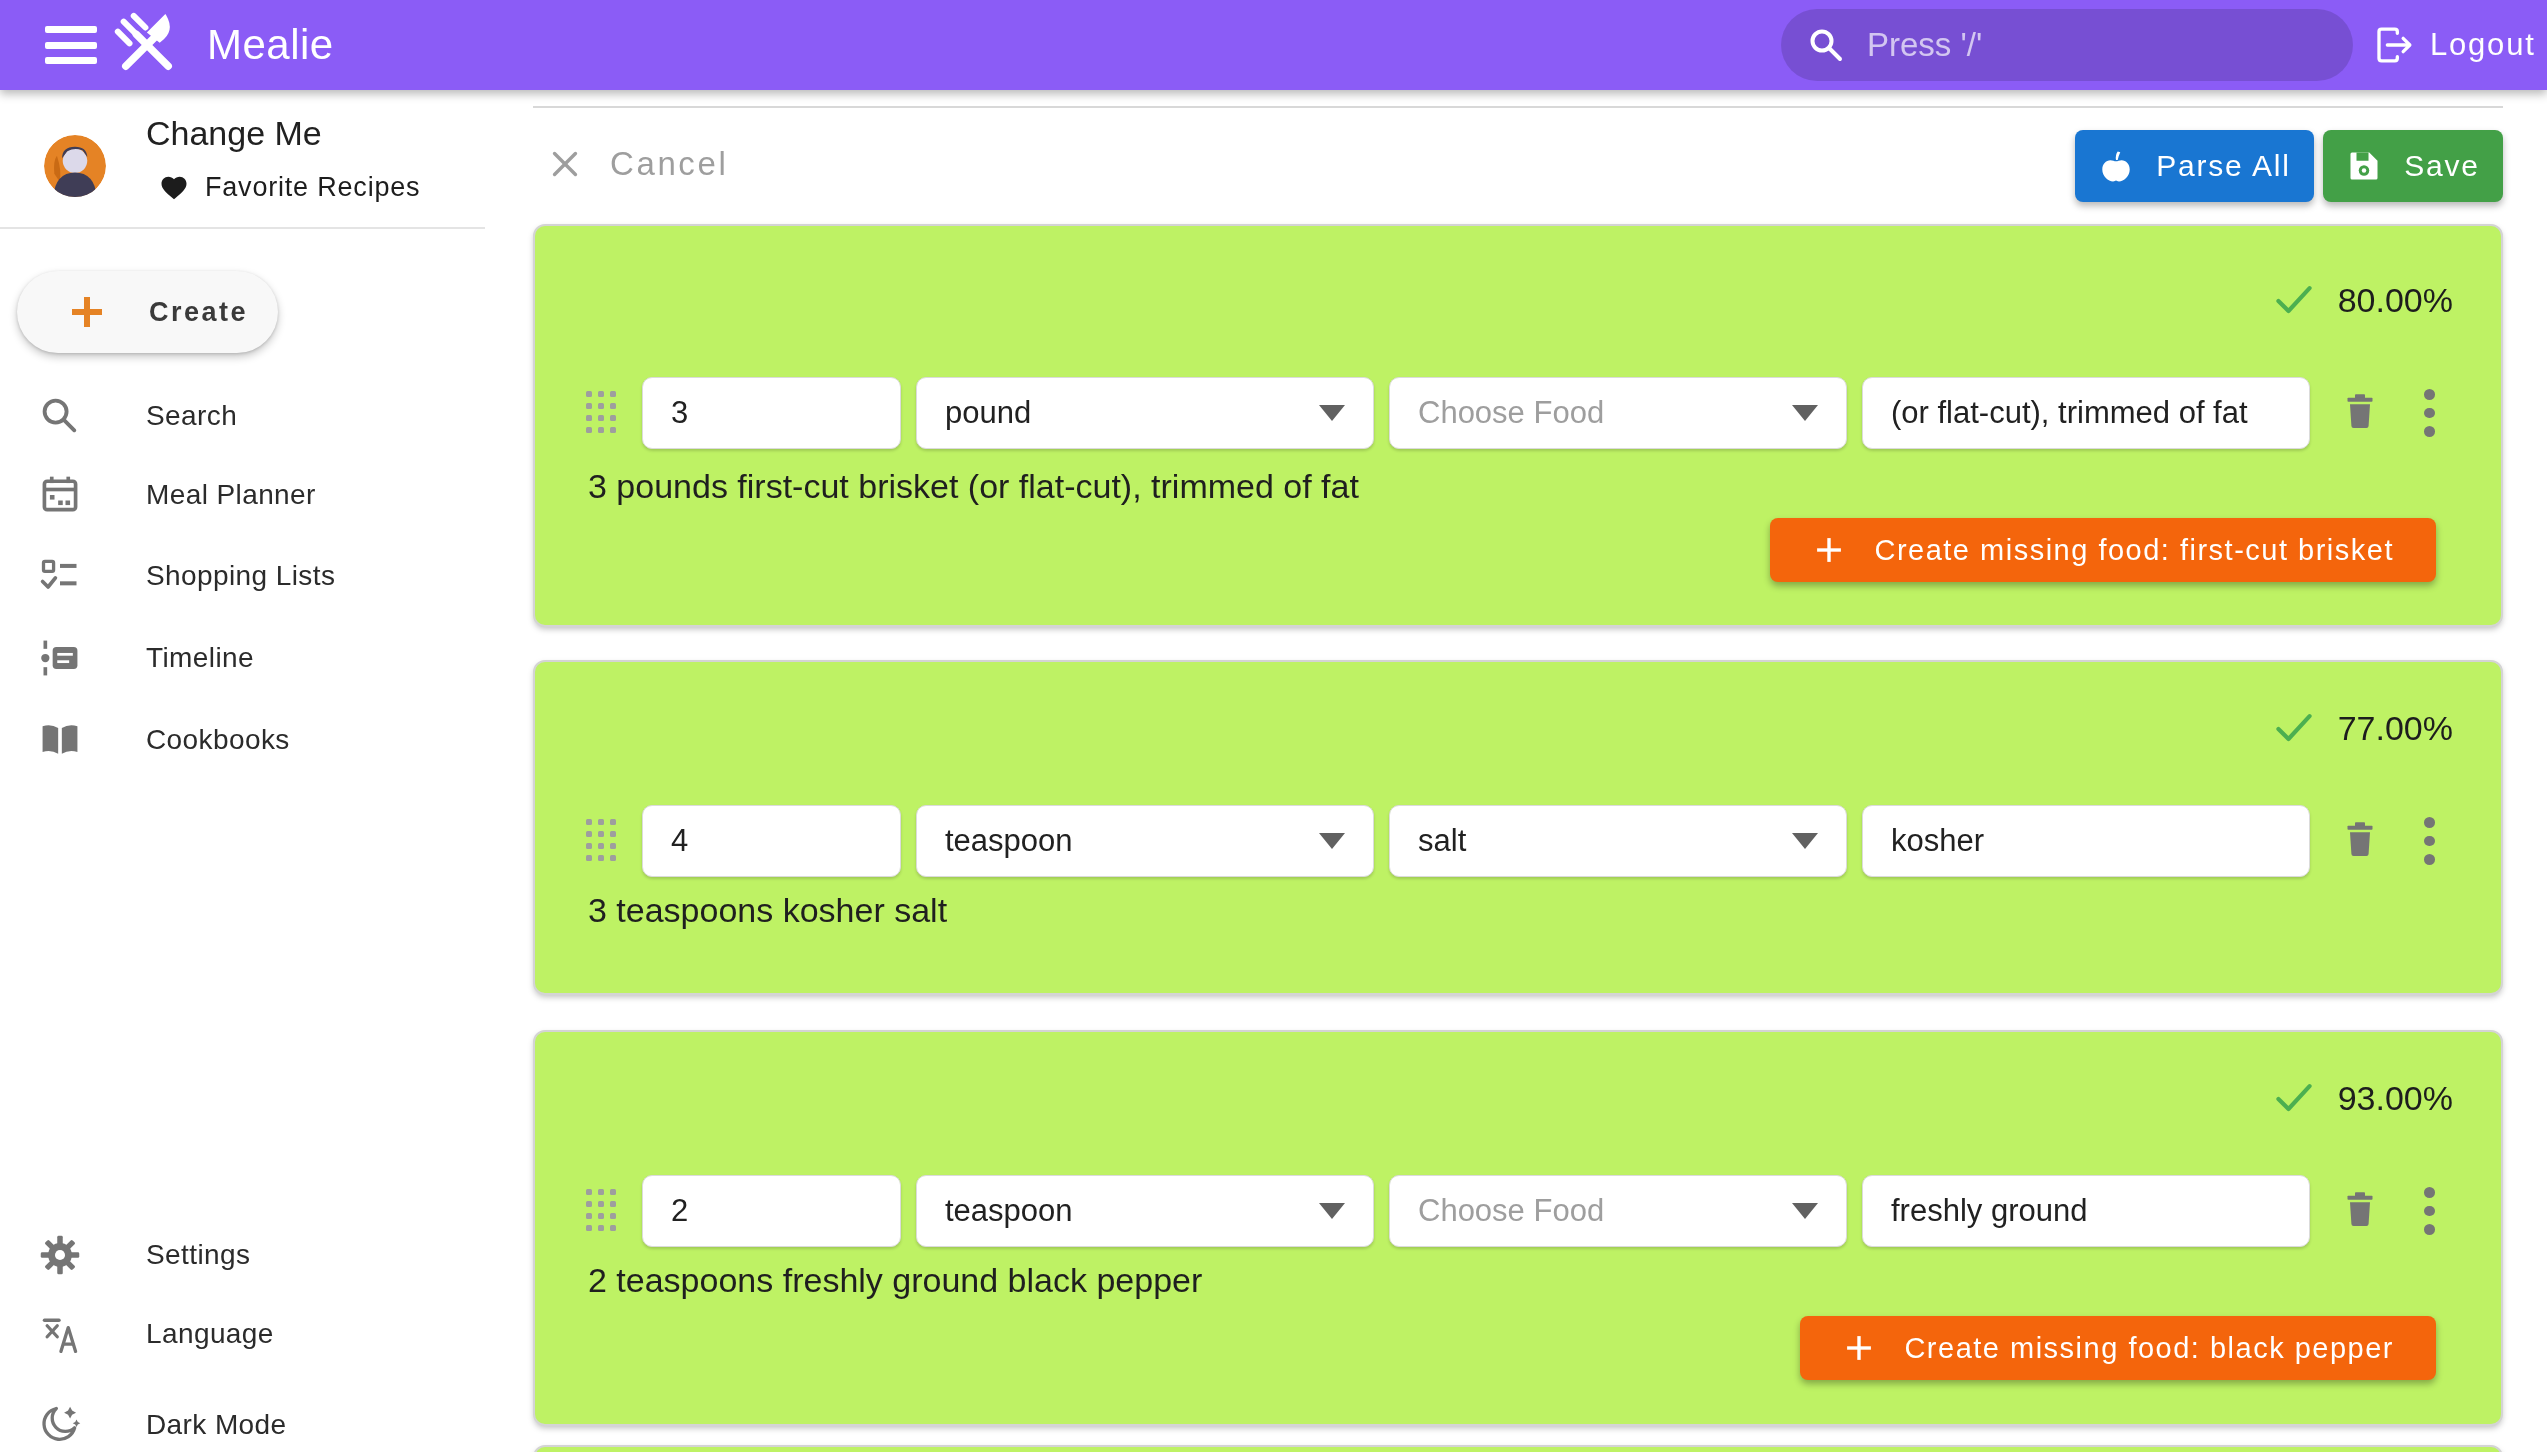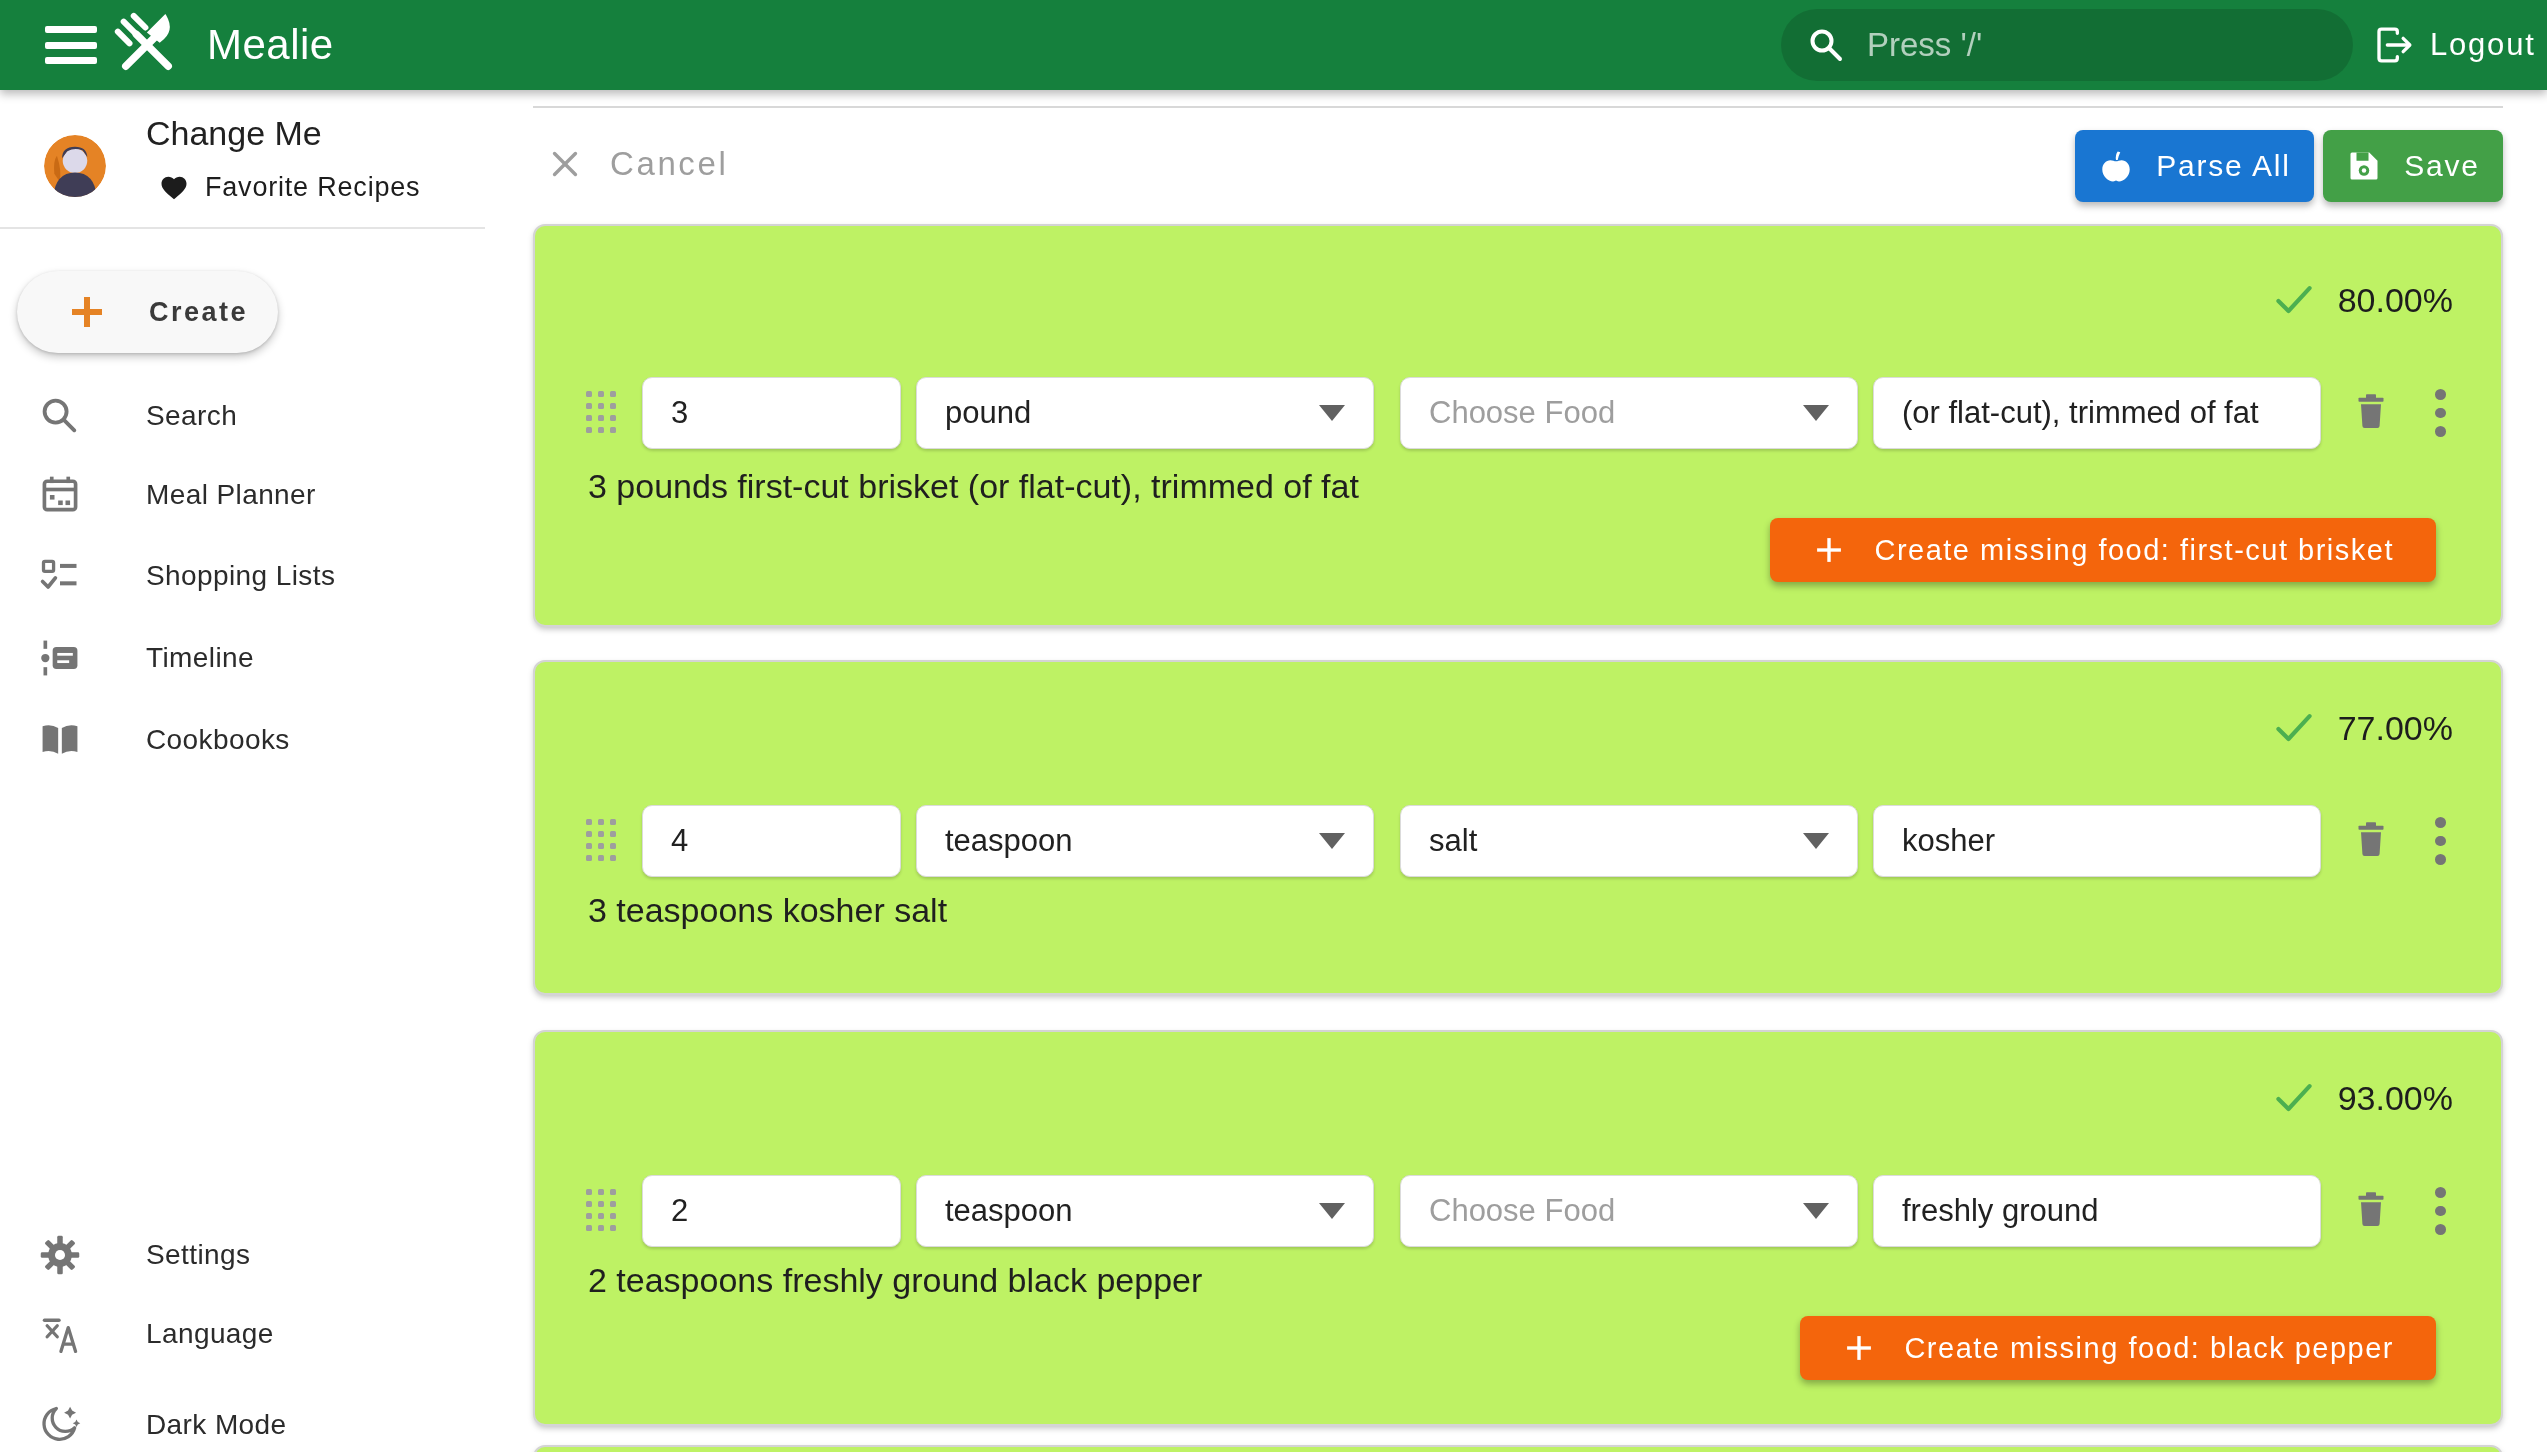--- a/index.html
+++ b/index.html
@@ -1,21 +1,21 @@
 <!DOCTYPE html>
 <html><head>
 <meta charset="utf-8">
 <style>
   * { margin:0; padding:0; box-sizing:border-box; }
   html,body { width:2547px; height:1453px; overflow:hidden; background:#fff;
     font-family:"Liberation Sans","DejaVu Sans",sans-serif; }
 
   
   .topbar { position:absolute; left:0; top:0; width:2547px; height:90px;
-    background:#15803d; box-shadow:0 4px 9px rgba(0,0,0,.28); z-index:50;
+    background:#8b5cf6; box-shadow:0 4px 9px rgba(0,0,0,.28); z-index:50;
     display:flex; align-items:center; }
   .hamburger { position:absolute; left:45px; top:26px; width:52px; height:38px;
     display:flex; flex-direction:column; justify-content:space-between; cursor:pointer; }
   .hamburger span { display:block; height:7px; background:#fff; border-radius:2px; }
   .logo { position:absolute; left:111px; top:9px; }
   .app-title { position:absolute; left:207px; top:0; height:90px; line-height:90px;
     color:#fff; font-size:42px; font-weight:500; letter-spacing:0.5px; }
   .search-pill { position:absolute; left:1781px; top:9px; width:572px; height:72px;
     border-radius:36px; background:rgba(0,0,0,.14); display:flex; align-items:center;
     padding:0 26px; }
@@ -83,21 +83,21 @@
   .drag-handle { margin-left:18px; margin-right:24px; width:32px; height:44px;
     display:grid; grid-template-columns:repeat(3,6px); grid-template-rows:repeat(4,6px);
     gap:6px; cursor:grab; }
   .drag-handle i { background:#9E9E9E; border-radius:1.5px; }
 
   .field { height:72px; background:#fff; border:1px solid #DBDBDB; border-radius:10px;
     box-shadow:0 2px 3px rgba(0,0,0,.16); display:flex; align-items:center;
     padding:0 28px; font-size:31px; color:#212121; font-family:inherit; }
   input.field { outline:none; }
   .f-qty  { width:259px; margin-right:15px; }
-  .f-unit { width:458px; margin-right:26px; cursor:pointer; }
+  .f-unit { width:458px; margin-right:15px; cursor:pointer; }
   .f-food { width:458px; margin-right:15px; cursor:pointer; }
   .f-note { width:448px; }
   .ph { color:#9E9E9E; }
   .caret { margin-left:auto; width:0; height:0; border-left:13px solid transparent;
     border-right:13px solid transparent; border-top:16px solid #616161; }
 
   .trash { margin-left:30px; cursor:pointer; }
   .kebab { margin-left:32px; width:34px; height:48px; display:flex; flex-direction:column;
     align-items:center; justify-content:center; gap:8px; cursor:pointer; }
   .kebab i { width:11px; height:11px; border-radius:50%; background:#757575; }

